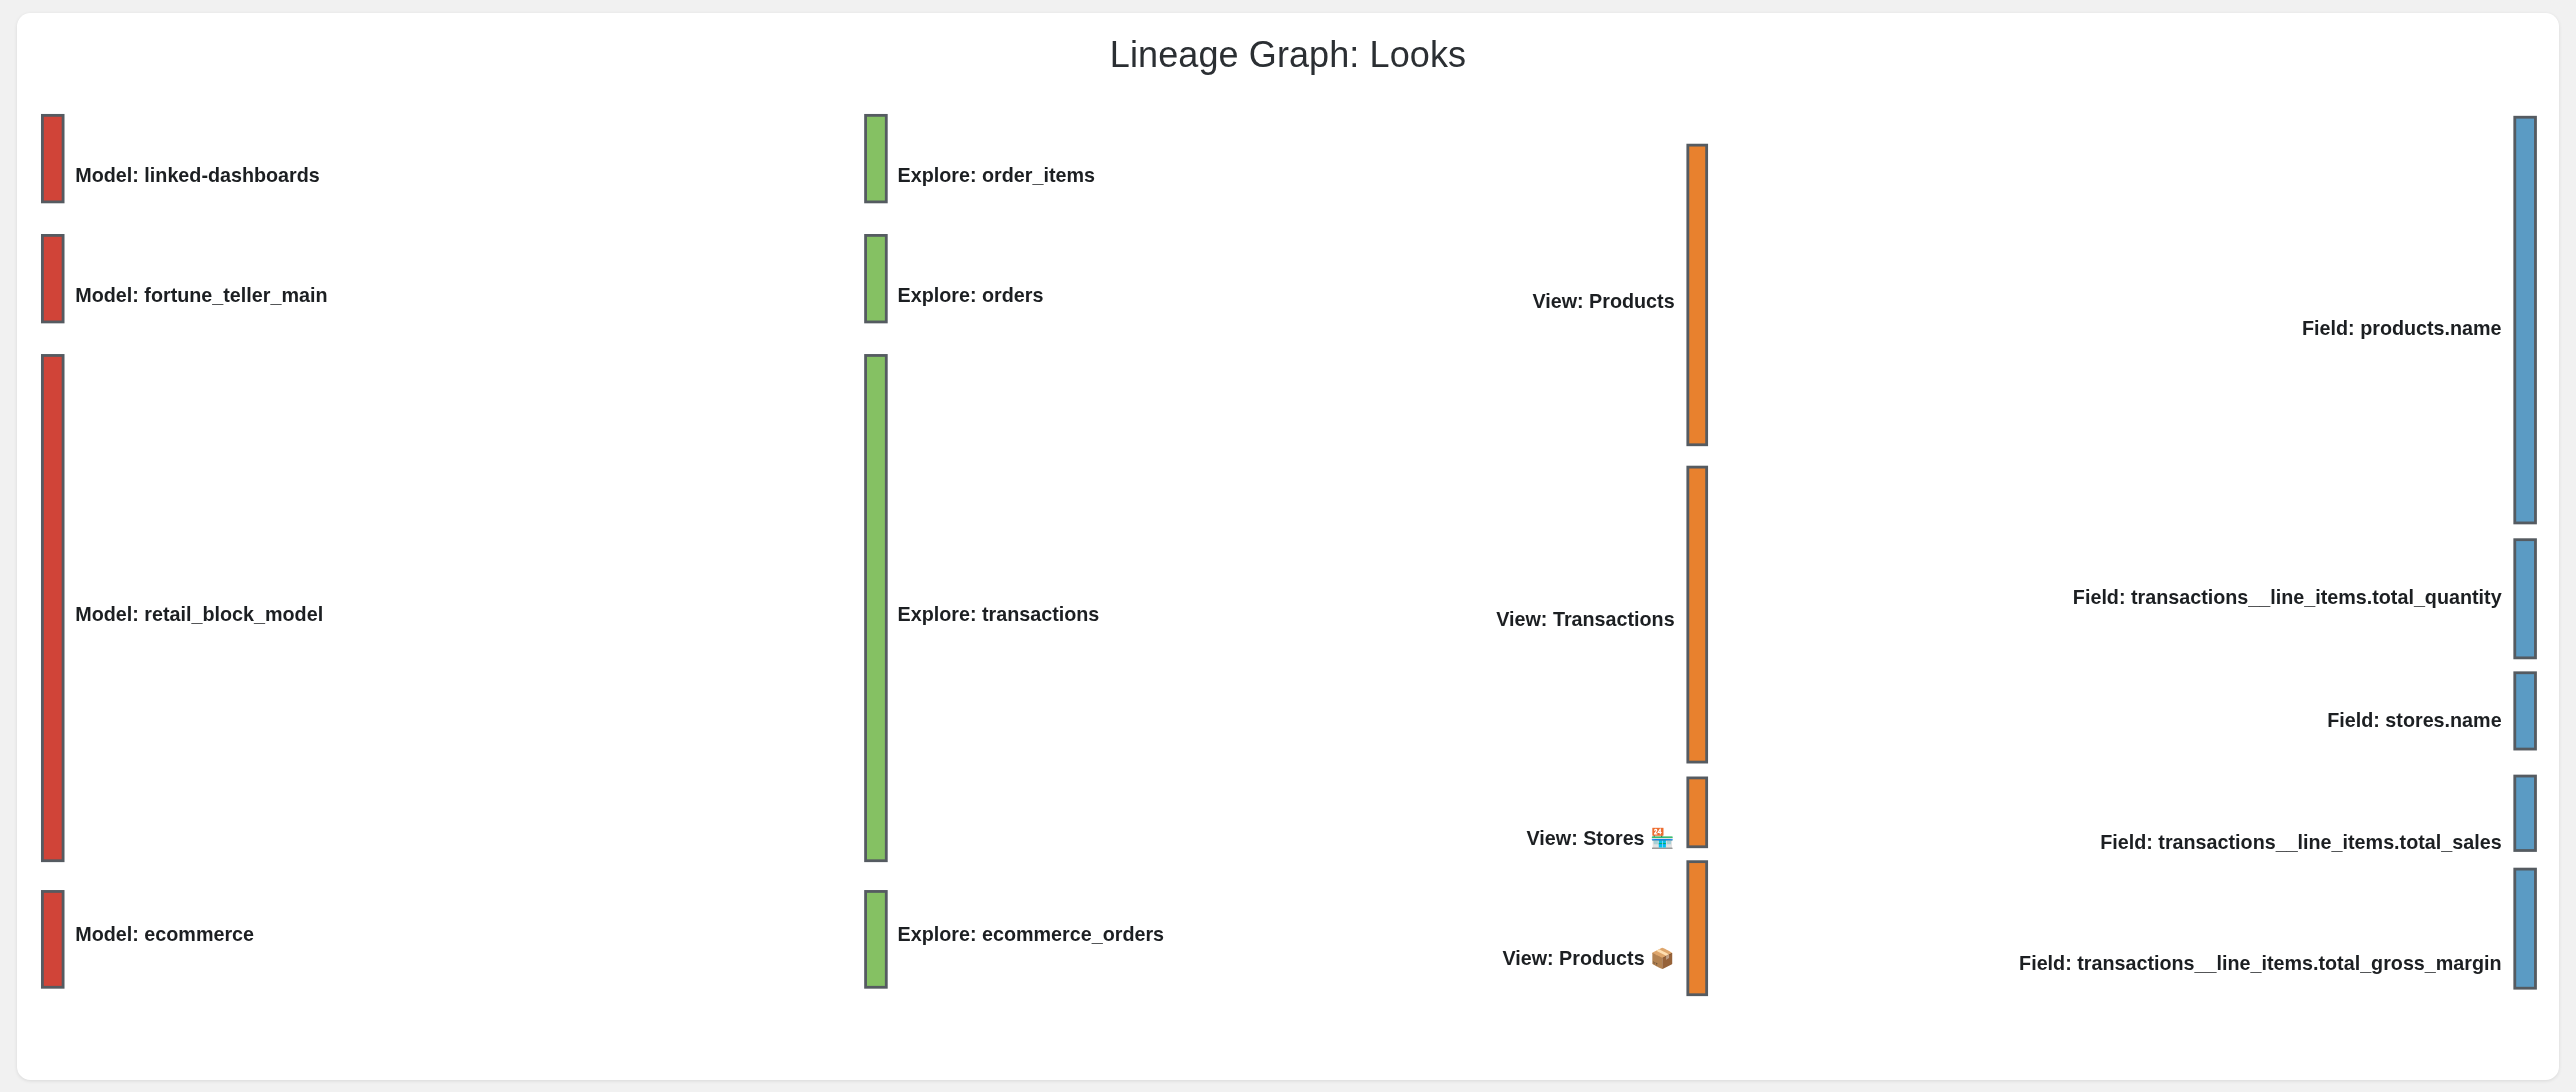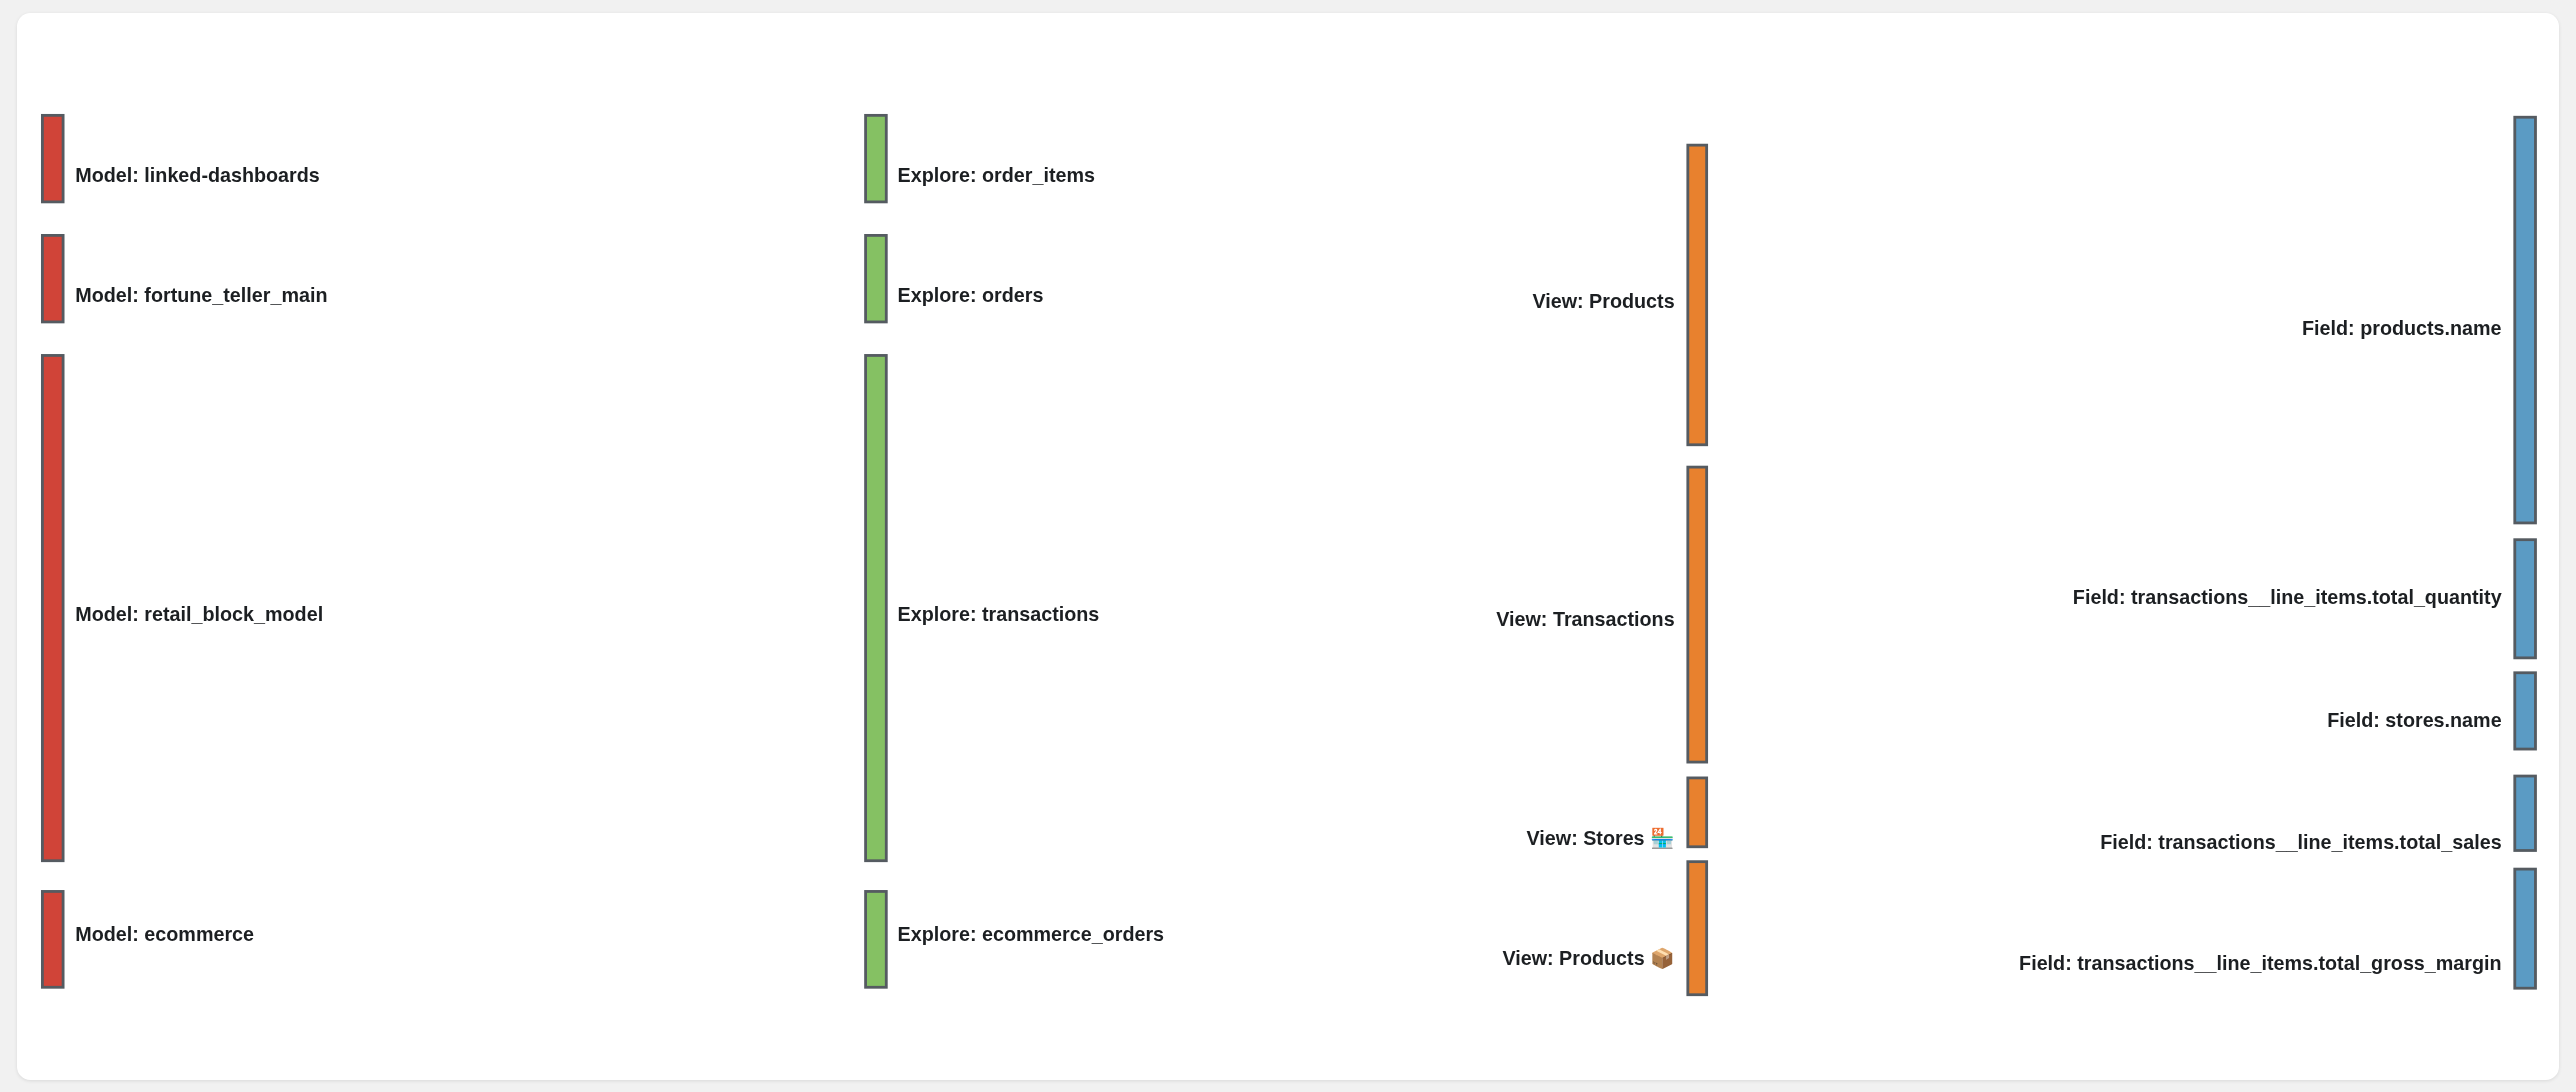--- a/index.html
+++ b/index.html
@@ -59,20 +59,21 @@
   }
   .link-path {
     fill: none;
   }
 </style>
 </head>
 <body>
 
 <div id="app">
   <div id="card">
+    <div id="chart-title">Lineage Graph: Looks</div>
     <svg id="sankey" viewBox="0 0 2702 1146" preserveAspectRatio="none">
       <defs id="sankey-defs">
           <linearGradient id="lg0" gradientUnits="userSpaceOnUse" x1="49" x2="902" y1="0" y2="0">
             <stop offset="0%" stop-color="rgb(235,176,171)"></stop>
             <stop offset="100%" stop-color="rgb(204,229,189)"></stop>
           </linearGradient>
           <linearGradient id="lg1" gradientUnits="userSpaceOnUse" x1="49" x2="902" y1="0" y2="0">
             <stop offset="0%" stop-color="rgb(235,176,171)"></stop>
             <stop offset="100%" stop-color="rgb(204,229,189)"></stop>
           </linearGradient>

